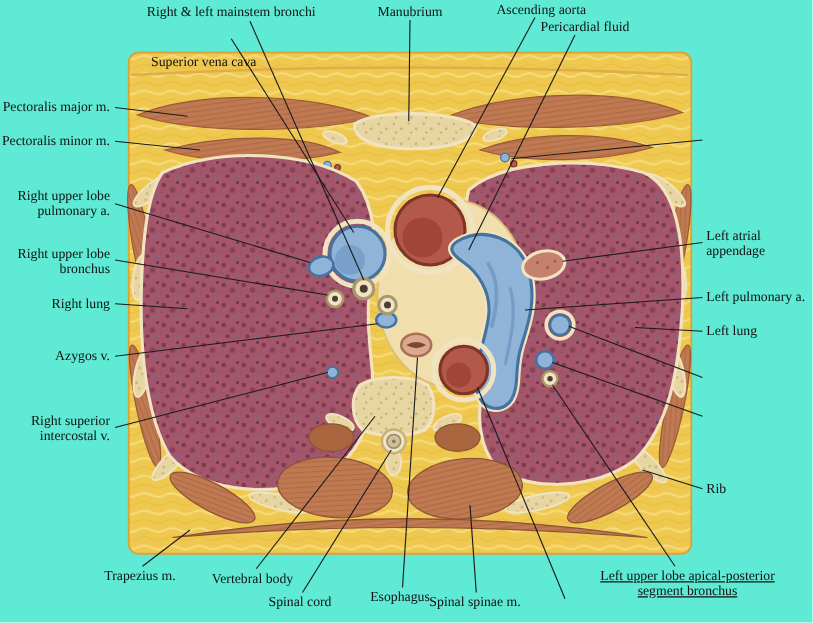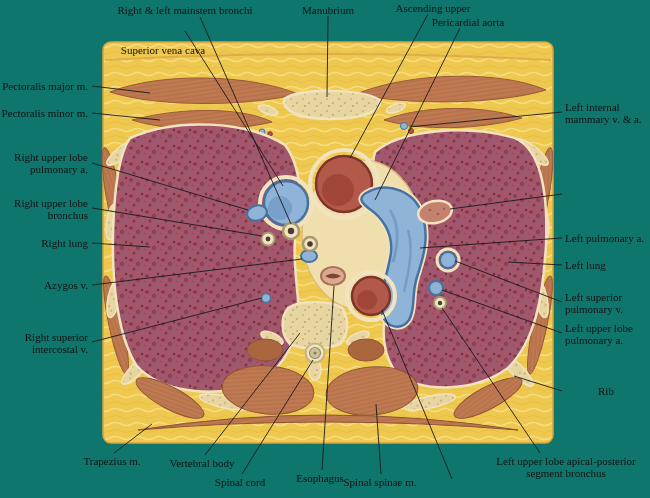--- a/index.html
+++ b/index.html
@@ -1,18 +1,18 @@
 <!DOCTYPE html>
 <html><head>
 <meta charset="utf-8">
 <style>
   * { margin:0; padding:0; box-sizing:border-box; }
   html,body { background:#ffffff; }
   body { font-family:"Liberation Serif", serif; color:#111; }
-  .stage { position:relative; width:650px; height:498px; background:#0f766e; overflow:hidden; }
+  .stage { position:relative; width:650px; height:498px; background:#5eead4; overflow:hidden; }
   svg.art { position:absolute; left:0; top:0; display:block; }
   .label { position:absolute; font-size:11px; line-height:1.1; color:#111; }
   .nowrap { white-space:nowrap; }
   .ctr { transform:translateX(-50%); text-align:center; }
   .ral { text-align:right; right:562px; }
   .rcol { left:565px; }
 </style>
 </head>
 <body>
 
@@ -171,39 +171,37 @@
       <line x1="322" y1="470" x2="334" y2="286"></line>
       <line x1="381" y1="474" x2="376" y2="404"></line>
       <line x1="452" y1="479" x2="382" y2="310"></line>
       <line x1="540" y1="453" x2="442" y2="308"></line>
     </g>
   </svg>
 
   <div class="label nowrap ctr" style="left:185px; top:4px;">Right &amp; left mainstem bronchi</div>
   <div class="label nowrap ctr" style="left:163px; top:19px;margin-top:25px;">Superior vena cava</div>
   <div class="label nowrap ctr" style="left:328px; top:4px;">Manubrium</div>
-  <div class="label nowrap ctr" style="left:433px; top:2px;">Ascending upper</div>
-  <div class="label nowrap ctr" style="left:468px; top:16px;">Pericardial aorta</div>
+  <div class="label nowrap ctr" style="left:433px; top:2px;">Ascending aorta</div>
+  <div class="label nowrap ctr" style="left:468px; top:16px;">Pericardial fluid</div>
 
   <div class="label ral nowrap" style="top:80px;">Pectoralis major m.</div>
   <div class="label ral nowrap" style="top:107px;">Pectoralis minor m.</div>
   <div class="label ral" style="top:151px; width:90px;">Right upper lobe pulmonary a.</div>
   <div class="label ral" style="top:197px; width:90px;">Right upper lobe bronchus</div>
   <div class="label ral nowrap" style="top:237px;">Right lung</div>
   <div class="label ral nowrap" style="top:279px;">Azygos v.</div>
   <div class="label ral" style="top:331px; width:90px;">Right superior intercostal v.</div>
 
-  <div class="label rcol" style="top:101px; width:85px;">Left internal mammary v. &amp; a.</div>
+  <div class="label rcol" style="top:183px; width:85px;">Left atrial appendage</div>
   <div class="label rcol nowrap" style="top:232px;font-family:Liberation Serif, serif;">Left pulmonary a.</div>
   <div class="label rcol nowrap" style="top:259px;">Left lung</div>
-  <div class="label rcol" style="top:291px; width:85px;">Left superior pulmonary v.</div>
-  <div class="label rcol" style="top:322px; width:85px;">Left upper lobe pulmonary a.</div>
-  <div class="label rcol nowrap" style="top:385px;margin-left:33px;">Rib</div>
+  <div class="label rcol nowrap" style="top:385px;">Rib</div>
 
   <div class="label nowrap ctr" style="left:112px; top:455px;">Trapezius m.</div>
   <div class="label nowrap ctr" style="left:202px; top:457px;">Vertebral body</div>
   <div class="label nowrap ctr" style="left:240px; top:476px;">Spinal cord</div>
   <div class="label nowrap ctr" style="left:320px; top:472px;">Esophagus</div>
   <div class="label nowrap ctr" style="left:380px; top:476px;">Spinal spinae m.</div>
   <div class="label nowrap ctr" style="left:452px; top:497px;">Descending aorta</div>
-  <div class="label ctr" style="left:566px; top:455px; width:170px;">Left upper lobe apical-posterior segment bronchus</div>
+  <div class="label ctr" style="left:550px; top:455px; width:170px;text-decoration:underline;">Left upper lobe apical-posterior segment bronchus</div>
 
 </div>
 
 </body></html>

